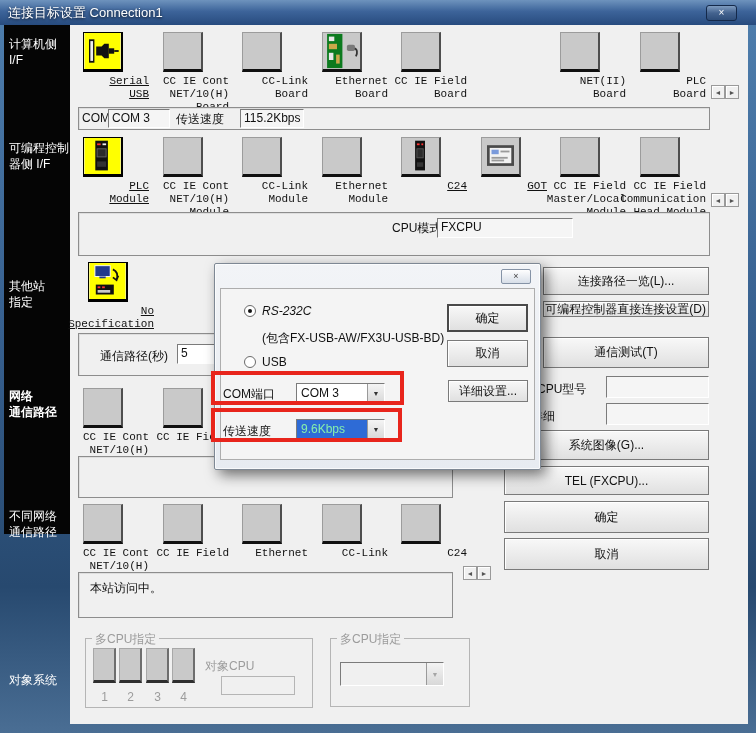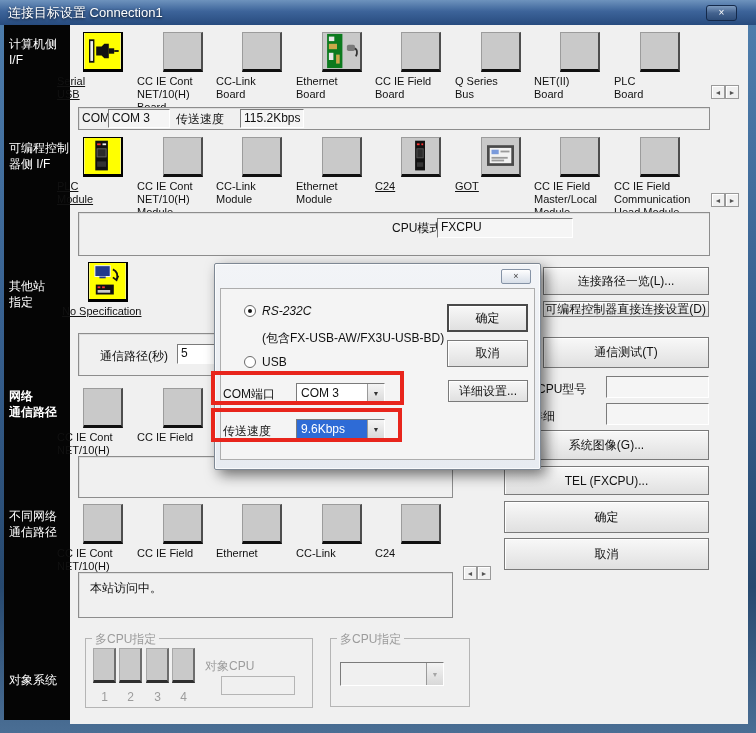--- a/index.html
+++ b/index.html
@@ -7,43 +7,43 @@
   }
   *{box-sizing:border-box; margin:0; padding:0;}
   body{font-family:"Liberation Sans","DejaVu Sans",sans-serif; background:#888;}
   .frame{position:relative; width:756px; height:733px; overflow:hidden;
     background:linear-gradient(180deg,#4f7fae 0%,#37608f 45%,#27496f 80%,#4a6e94 100%);padding-left:44px;}
   .titlebar{position:absolute; left:0; top:0; width:756px; height:25px;
     background:linear-gradient(180deg,#6e93bd 0%,#3d649a 45%,#274b7e 100%); z-index:3;}
   .title-text{position:absolute; left:8px; top:4px; font-size:13px; color:#fff; text-shadow:0 1px 3px rgba(0,0,0,.8);}
   .win-close{position:absolute; left:706px; top:5px; width:31px; height:16px; border:1px solid #14294a; border-radius:3px;
     background:linear-gradient(180deg,#7f9cc0,#44638f 50%,#2e4d79); color:#fff; font-size:10px; line-height:14px; text-align:center; z-index:4;}
-  .sidebar{position:absolute; left:4px; top:25px; width:66px; height:695px; background:#050505; z-index:2;}
+  .sidebar{position:absolute; left:4px; top:25px; width:66px; height:509px; background:#050505; z-index:2;}
   .side-item{position:absolute; left:5px; color:#fff; font-size:12px; line-height:16px; white-space:pre-line;}
   .main-bg{position:absolute; left:70px; top:25px; width:678px; height:699px; background:#f0f0f0; z-index:1;}
   .z1{z-index:2;}
-  .cell{position:absolute; width:92px; text-align:left;}
+  .cell{position:absolute; width:92px; text-align:right;font-family:Liberation Mono, monospace;}
   .icon40{width:40px; height:40px; margin:0 auto; display:block;}
   .gray-sq{background:#c9c9c9; border:1px solid #9c9c9c; border-right:2px solid #4e4e4e; border-bottom:3px solid #101010;}
   .sel-sq{border:1px solid #000; border-right:2px solid #000; border-bottom:3px solid #000;}
   .lbl{margin-top:3px; font-size:11px; line-height:13px; white-space:pre-line; color:#111;}
   .u{text-decoration:underline;}
   .sunken{position:absolute; border:1px solid #8d8d8d; background:#f0f0f0; box-shadow:inset 1px 1px 0 #dedede;}
   .field{position:absolute; border:1px solid; border-color:#7b7b7b #fff #fff #7b7b7b; background:#f5f5f5; font-size:12px; padding:1px 3px; color:#111;}
   .txt{position:absolute; font-size:12px; color:#111; white-space:nowrap;text-align:right;}
   .btn{position:absolute; background:linear-gradient(180deg,#f8f8f8,#e0e0e0); border:1px solid #7a7a7a;
     box-shadow:inset 1px 1px 0 #fff; font-size:12px; color:#111; display:flex; align-items:center; justify-content:center; white-space:nowrap;}
   .btn.clipleft{justify-content:flex-end; overflow:hidden; padding-right:2px;}
   .arrow-btn{position:absolute; width:14px; height:14px; background:#f0f0f0; border:1px solid #9a9a9a; box-shadow:inset 1px 1px 0 #fff;
     font-size:7px; color:#555; display:flex; align-items:center; justify-content:center;}
   .dd{position:absolute; height:21px; border:1px solid; border-color:#7b7b7b #fff #fff #7b7b7b; background:#fff; display:flex;}
   .dd .val{flex:1; font-size:12px; padding:2px 0 0 4px; color:#111; overflow:hidden;}
   .dd .arr{width:17px; background:linear-gradient(180deg,#f4f4f4,#d8d8d8); border-left:1px solid #9a9a9a;
     display:flex; align-items:center; justify-content:center; font-size:7px; color:#333;}
-  .dd.blue .val{background:var(--selection-blue); color:#ffffff;}
+  .dd.blue .val{background:var(--selection-blue); color:#86efac;}
   .dd.disabled{background:#f0f0f0;} .dd.disabled .arr{color:#a5a5a5;}
   .radio{position:absolute; width:12px; height:12px; border-radius:50%; border:1px solid #6b6b6b; background:#fff;}
   .radio.sel::after{content:""; position:absolute; left:3px; top:3px; width:4px; height:4px; border-radius:50%; background:#111;}
   .dialog{position:absolute; left:214px; top:263px; width:327px; height:207px; z-index:10;
     background:linear-gradient(180deg,#f2f4f7,#e7ebf1); border:1px solid #7e8894; border-radius:2px;
     box-shadow:5px 5px 14px rgba(0,0,0,.55), inset 0 0 0 1px rgba(255,255,255,.7);}
   .dlg-title{position:absolute; left:9px; top:6px; font-size:12px; color:#1a1a1a; white-space:nowrap;}
   .dlg-close{position:absolute; left:286px; top:5px; width:30px; height:15px; border:1px solid #8593a6; border-radius:2px;
     background:linear-gradient(180deg,#fefefe,#d7dee8); color:#444; font-size:9px; line-height:13px; text-align:center;}
   .dlg-body{position:absolute; left:5px; top:24px; width:315px; height:172px; background:#f4f4f4; border:1px solid #adadad;}
@@ -115,25 +115,20 @@
         <path d="M35 17 q4 3 1 9" stroke="#333" stroke-width="2" fill="none"></path>
       </svg>
     <div class="lbl">Ethernet
 Board</div>
   </div>
   <div class="cell z1" style="left:375px; top:32px;">
     <div class="icon40 gray-sq"></div>
     <div class="lbl">CC IE Field
 Board</div>
   </div>
-  <div class="cell z1" style="left:455px; top:32px;">
-    <div class="icon40 gray-sq"></div>
-    <div class="lbl">Q Series
-Bus</div>
-  </div>
   <div class="cell z1" style="left:534px; top:32px;">
     <div class="icon40 gray-sq"></div>
     <div class="lbl">NET(II)
 Board</div>
   </div>
   <div class="cell z1" style="left:614px; top:32px;">
     <div class="icon40 gray-sq"></div>
     <div class="lbl">PLC
 Board</div>
   </div>

